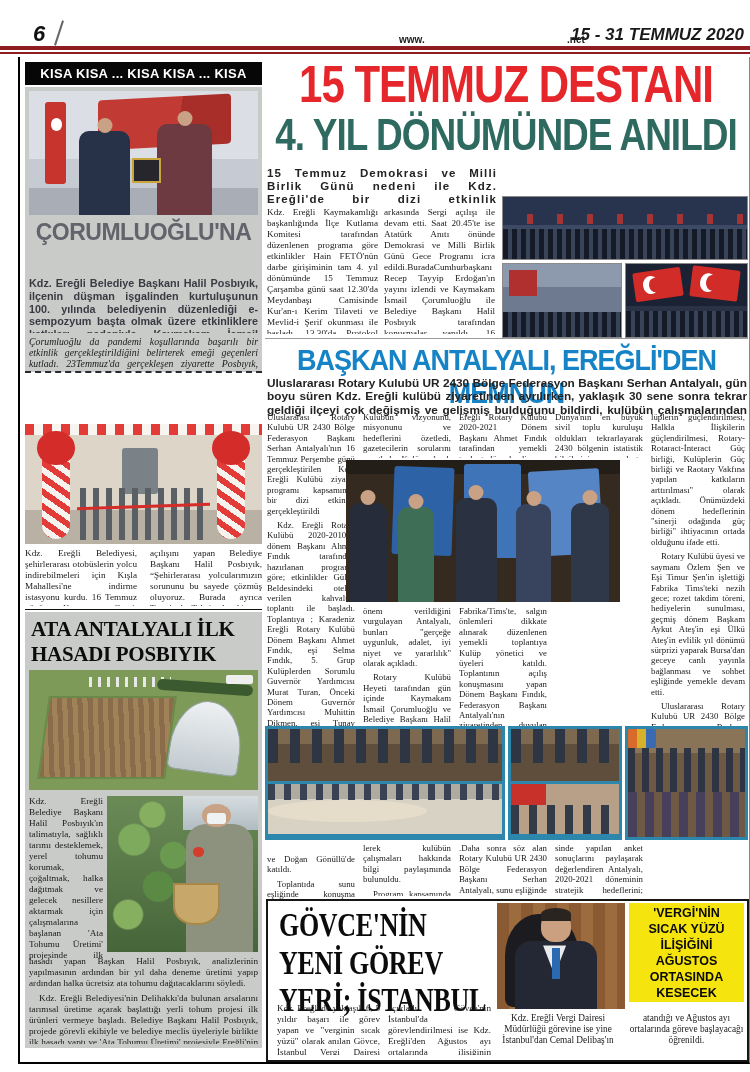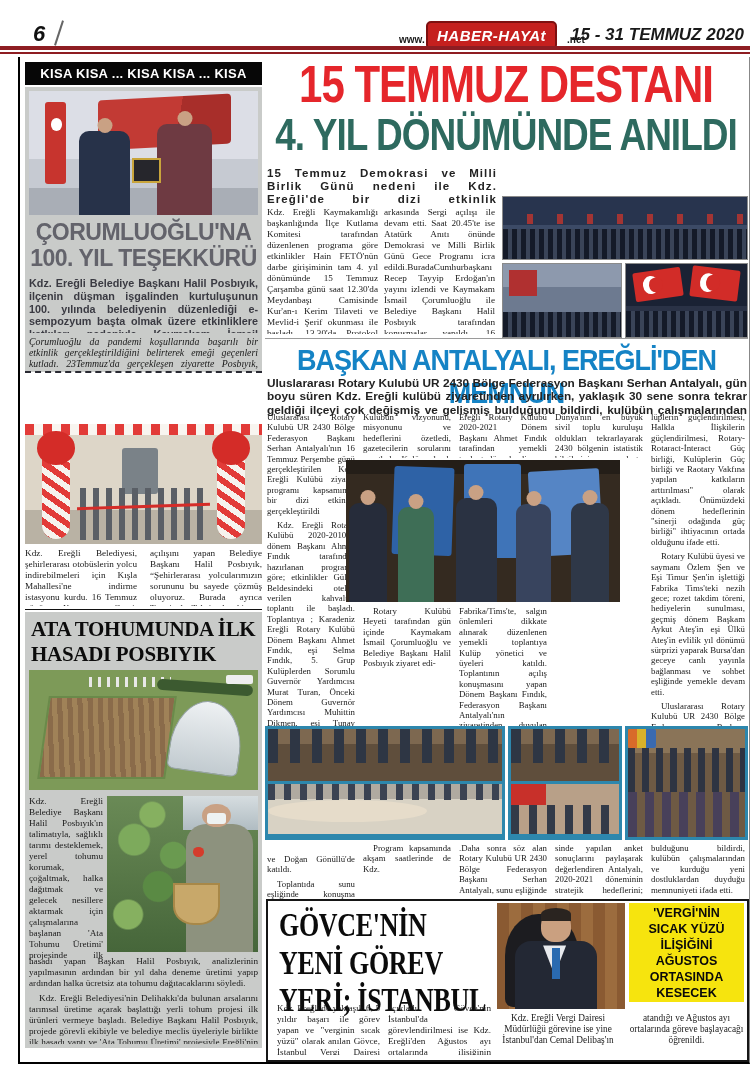--- a/index.html
+++ b/index.html
@@ -191,40 +191,38 @@
   .ph-govce .hair{left:34%;top:5%;width:24%;height:12%;background:#2a2420;border-radius:50% 50% 0 0;}
 </style>
 </head>
 <body>
 
 <div class="page">
 
   <div class="abs pnum">6</div>
   <div class="abs slash"></div>
   <div class="abs www">www.</div>
-  <div class="abs logo">HABER-HAYAt</div>
   <div class="abs net">.net</div>
   <div class="abs hdate">15 - 31 TEMMUZ 2020</div>
   <div class="abs marule"></div>
   <div class="abs frame"></div>
 
   <div class="abs kisa">KISA KISA ... KISA KISA ... KISA KISA ...</div>
   <div class="abs panel1"></div>
 
   <div class="ph ph-plaque">
     <div class="flagpole"></div>
     <div class="fcirc"></div>
     <div class="redband"></div>
     <div class="manL fig"></div>
     <div class="manR fig"></div>
     <div class="plaque"></div>
   </div>
   <div class="abs corum-h">
     <div>ÇORUMLUOĞLU'NA</div>
-    <div>100. YIL TEŞEKKÜRÜ</div>
   </div>
   <div class="abs corum-lead j clip">Kdz. Ereğli Belediye Başkanı Halil Posbıyık, ilçenin düşman işgalinden kurtuluşunun 100. yılında belediyenin düzenlediği e-sempozyum başta olmak üzere etkinliklere katkıları nedeniyle Kaymakam İsmail Çorumluoğlu'na teşekkür etti.</div>
   <div class="abs corum-body j clip ser" style="font-style:italic;">Çorumluoğlu da pandemi koşullarında başarılı bir etkinlik gerçekleştirildiğini belirterek emeği geçenleri kutladı. 23Temmuz'da gerçekleşen ziyarette Posbıyık, Çorumluoğlu'na Herkül heykeli takdim etti.</div>
 
   <div class="abs dashes"></div>
 
   <div class="ph ph-balloons">
     <div class="arch"></div>
     <div class="door"></div>
     <div class="crowdm"></div>
@@ -237,21 +235,21 @@
     <div class="bbR">
         <div class="bball"></div>
       </div>
   </div>
   <div class="abs duragi-c1 smallser j clip">Kdz. Ereğli Belediyesi, şehirlerarası otobüslerin yolcu indirebilmeleri için Kışla Mahallesi'ne indirme istasyonu kurdu. 16 Temmuz günü Kamyon Garajı bitişiğindeki İndirme Durağının</div>
   <div class="abs duragi-c2 smallser j clip">açılışını yapan Belediye Başkanı Halil Posbıyık, “Şehirlerarası yolcularımızın sorununu bu sayede çözmüş oluyoruz. Burada ayrıca Terminal Taksi de hizmet verecek” dedi.</div>
 
   <div class="abs rule2"></div>
   <div class="abs panel2"></div>
   <div class="abs ata-h">
-    <div>ATA TOHUMUNDA İLK</div>
+    <div>ATA ANTALYALI İLK</div>
     <div>HASADI POSBIYIK YAPTI</div>
   </div>
   <div class="ph ph-aerial">
     <div class="people"></div>
     <div class="field"></div>
     <div class="ghouse"></div>
     <div class="hedge"></div>
     <div class="van"></div>
   </div>
   <div class="abs ata-side smallser j clip">Kdz. Ereğli Belediye Başkanı Halil Posbıyık'ın talimatıyla, sağlıklı tarımı desteklemek, yerel tohumu korumak, çoğaltmak, halka dağıtmak ve gelecek nesillere aktarmak için çalışmalarına başlanan 'Ata Tohumu Üretimi' projesinde ilk ürünler toplanmaya başlandı. İlk</div>
@@ -317,20 +315,21 @@
     <div class="bB"></div>
     <div class="bC"></div>
     <div class="p1 fig"></div>
     <div class="p2 fig"></div>
     <div class="p3 fig"></div>
     <div class="p4 fig"></div>
     <div class="p5 fig"></div>
   </div>
 
   <div class="abs r-c2b rcol j clip">
+    <p class="noind">önem verildiğini vurgulayan Antalyalı, bunları "gerçeğe uygunluk, adalet, iyi niyet ve yararlılık" olarak açıkladı.</p>
     <p>Rotary Kulübü Heyeti tarafından gün içinde Kaymakam İsmail Çorumluoğlu ve Belediye Başkanı Halil Posbıyık ziyaret edi-</p>
   </div>
   <div class="abs r-c3b rcol j clip">Fabrika/Tims'te, salgın önlemleri dikkate alınarak düzenlenen yemekli toplantıya Kulüp yönetici ve üyeleri katıldı. Toplantının açılış konuşmasını yapan Dönem Başkanı Fındık, Federasyon Başkanı Antalyalı'nın ziyaretinden duyulan memnuniyeti ifade etti</div>
 
   <div class="abs cblock" style="left:265px;top:726px;width:240px;height:114px;">
     <div class="cph rest1" style="height:52px;">
       <div class="figs"></div>
     </div>
     <div class="cph meet" style="height:50px;">
       <div class="figs"></div>
@@ -352,25 +351,25 @@
       <div class="figsb"></div>
       <div class="figsf"></div>
     </div>
   </div>
 
   <div class="abs r-b1 rcol j clip">
     <p class="noind">ve Doğan Gönüllü'de katıldı.</p>
     <p>Toplantıda sunu eşliğinde konuşma yapan Serhan Antalyalı, Rotary</p>
   </div>
   <div class="abs r-b2 rcol j clip">
+    <p class="noind">lerek kulübün çalışmaları hakkında bilgi paylaşımında bulunuldu.</p>
     <p>Program kapsamında akşam saatlerinde de Kdz.</p>
   </div>
   <div class="abs r-b3 rcol j clip">.Daha sonra söz alan Rotary Kulubü UR 2430 Bölge Federasyon Başkanı Serhan Antalyalı, sunu eşliğinde yaptığı konuşmada</div>
   <div class="abs r-b4 rcol j clip">sinde yapılan anket sonuçlarını paylaşarak değerlendiren Antalyalı, 2020-2021 döneminin stratejik hedeflerini; "Ku-</div>
-  <div class="abs r-b5 rcol j clip">bulduğunu bildirdi, kulübün çalışmalarından ve kurduğu yeni dostluklardan duyduğu memnuniyeti ifada etti.</div>
 
   <div class="abs g-box"></div>
   <div class="abs g-h">
     <div>GÖVCE'NİN</div>
     <div>YENİ GÖREV</div>
     <div>YERİ; İSTANBUL</div>
   </div>
   <div class="abs g-c1 smallser j clip">Kdz. Ereğli'de yaklaşık 6, 5 yıldır başarı ile görev yapan ve "verginin sıcak yüzü" olarak anılan Gövce, İstanbul Vergi Dairesi Başkanlığı bünyesine atandığını</div>
   <div class="abs g-c2 smallser j clip">açıkladı. Gövce'nin İstanbul'da görevlendirilmesi ise Kdz. Ereğli'den Ağustos ayı ortalarında ilişiğinin kesmesinin ardından yapılacak.</div>
 

